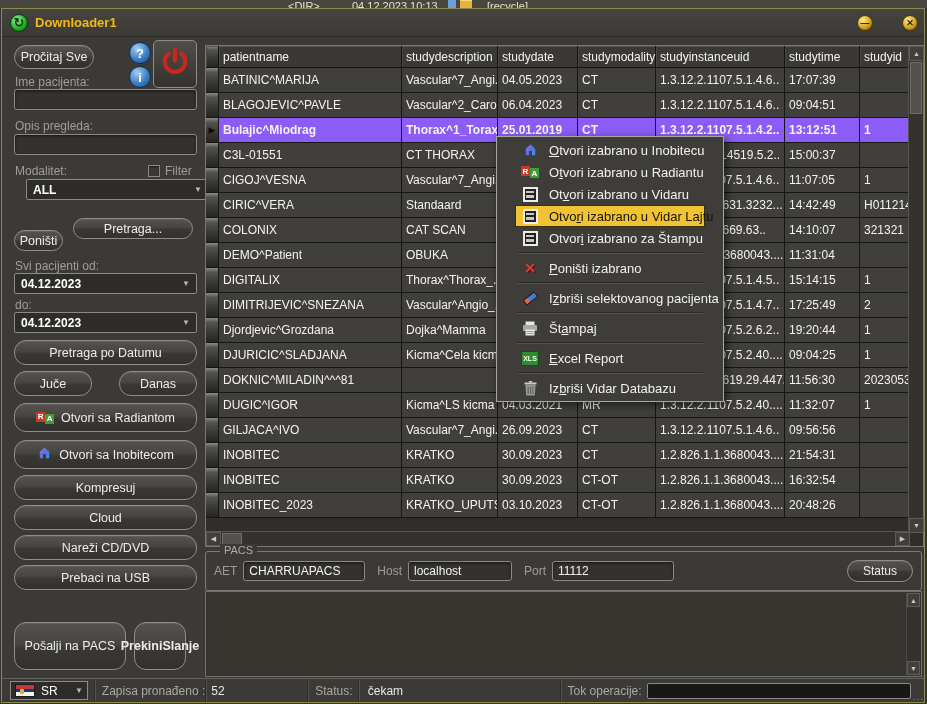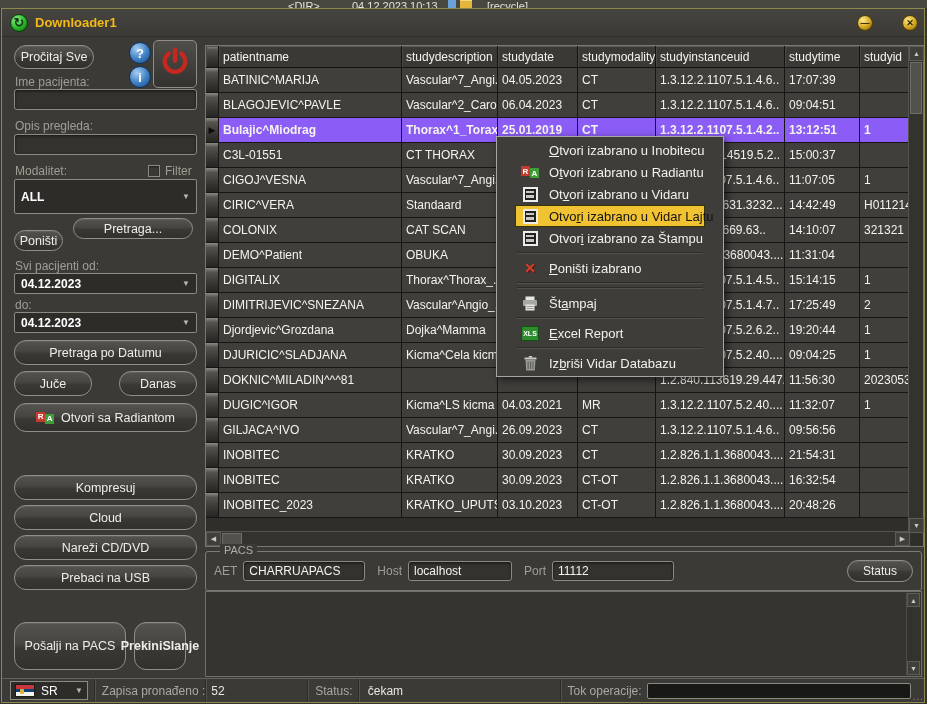--- a/index.html
+++ b/index.html
@@ -58,21 +58,21 @@
   .b-help   { left:127px; top:33px; }
   .b-info   { left:127px; top:57px; }
   .b-power  { left:151px; top:31px; width:44px; height:48px; }
   .l-ime    { left:13px; top:66px; }
   .i-ime    { left:12px; top:80px; width:183px; height:21px; }
   .l-opis   { left:13px; top:110px; }
   .i-opis   { left:12px; top:125px; width:183px; height:21px; }
   .l-mod    { left:13px; top:155px; }
   .c-filter { left:146px; top:156px; width:12px; height:12px; }
   .l-filter { left:163px; top:155px; }
-  .s-all    { left:12px; top:170px; width:183px; height:35px; }
+  .s-all    { left:24px; top:170px; width:183px; height:21px; }
   .b-ponisti  { left:12px; top:221px; width:49px; height:21px; }
   .b-pretraga { left:71px; top:209px; width:120px; height:21px; }
   .l-svi    { left:13px; top:250px; }
   .s-from   { left:12px; top:264px; width:183px; height:21px; }
   .l-do     { left:13px; top:289px; }
   .s-to     { left:12px; top:303px; width:183px; height:21px; }
   .b-datum  { left:12px; top:331px; width:183px; height:25px; }
   .b-juce   { left:12px; top:362px; width:78px; height:25px; }
   .b-danas  { left:117px; top:362px; width:78px; height:25px; }
   .b-radiant  { left:12px; top:394px; width:183px; height:29px; }
@@ -237,20 +237,33 @@
   <div class="abs btn b-juce">Juče</div>
   <div class="abs btn b-danas">Danas</div>
 
   <div class="abs btn b-radiant">
     <span class="ra-ic">
         <i class="ra-r">R</i>
         <i class="ra-a">A</i>
       </span>
     <span>Otvori sa Radiantom</span>
   </div>
+  <div class="abs btn b-inobitec">
+    <span><svg width="15" height="15" viewBox="0 0 16 16">
+          <defs>
+            <linearGradient id="ino" x1="0" y1="0" x2="1" y2="1">
+              <stop offset="0" stop-color="#9274e8"></stop>
+              <stop offset="0.55" stop-color="#5b6fe0"></stop>
+              <stop offset="1" stop-color="#2fa0e8"></stop>
+            </linearGradient>
+          </defs>
+          <path d="M3 13 L3 6 L8 1.5 L13 6 L13 13 L9.5 13 L9.5 8.5 L6.5 8.5 L6.5 13 Z" fill="url(#ino)"></path>
+        </svg></span>
+    <span>Otvori sa Inobitecom</span>
+  </div>
   <div class="abs btn b-kompres">Kompresuj</div>
   <div class="abs btn b-cloud">Cloud</div>
   <div class="abs btn b-cd">Nareži CD/DVD</div>
   <div class="abs btn b-usb">Prebaci na USB</div>
   <div class="abs btn b-posalji">Pošalji na PACS</div>
   <div class="abs btn b-prekini">
     <span>Prekini</span>
     <span>Slanje</span>
   </div>
 
@@ -519,20 +532,26 @@
         <span class="mlabel">Otvor<u>i</u> izabrano za Štampu</span>
       </div>
       <div class="msep"></div>
       <div class="mi">
         <span class="mic">
           <span class="x-ic">✕</span>
         </span>
         <span class="mlabel"><u>P</u>oništi izabrano</span>
       </div>
       <div class="msep"></div>
+      <div class="mi">
+        <span class="mic">
+          <span class="er-ic"></span>
+        </span>
+        <span class="mlabel">I<u>z</u>briši selektovanog pacijenta</span>
+      </div>
       <div class="msep"></div>
       <div class="mi">
         <span class="mic">
           <svg width="16" height="15" viewBox="0 0 16 15">
             <rect x="3.5" y="0.5" width="9" height="3.5" fill="#e6e6e2"></rect>
             <rect x="1" y="4" width="14" height="6" rx="1" fill="#a7a7a3"></rect>
             <rect x="3.5" y="8.5" width="9" height="6" fill="#e6e6e2"></rect>
             <rect x="4.5" y="10" width="7" height="1" fill="#9a9a96"></rect>
             <rect x="4.5" y="12" width="7" height="1" fill="#9a9a96"></rect>
           </svg>

